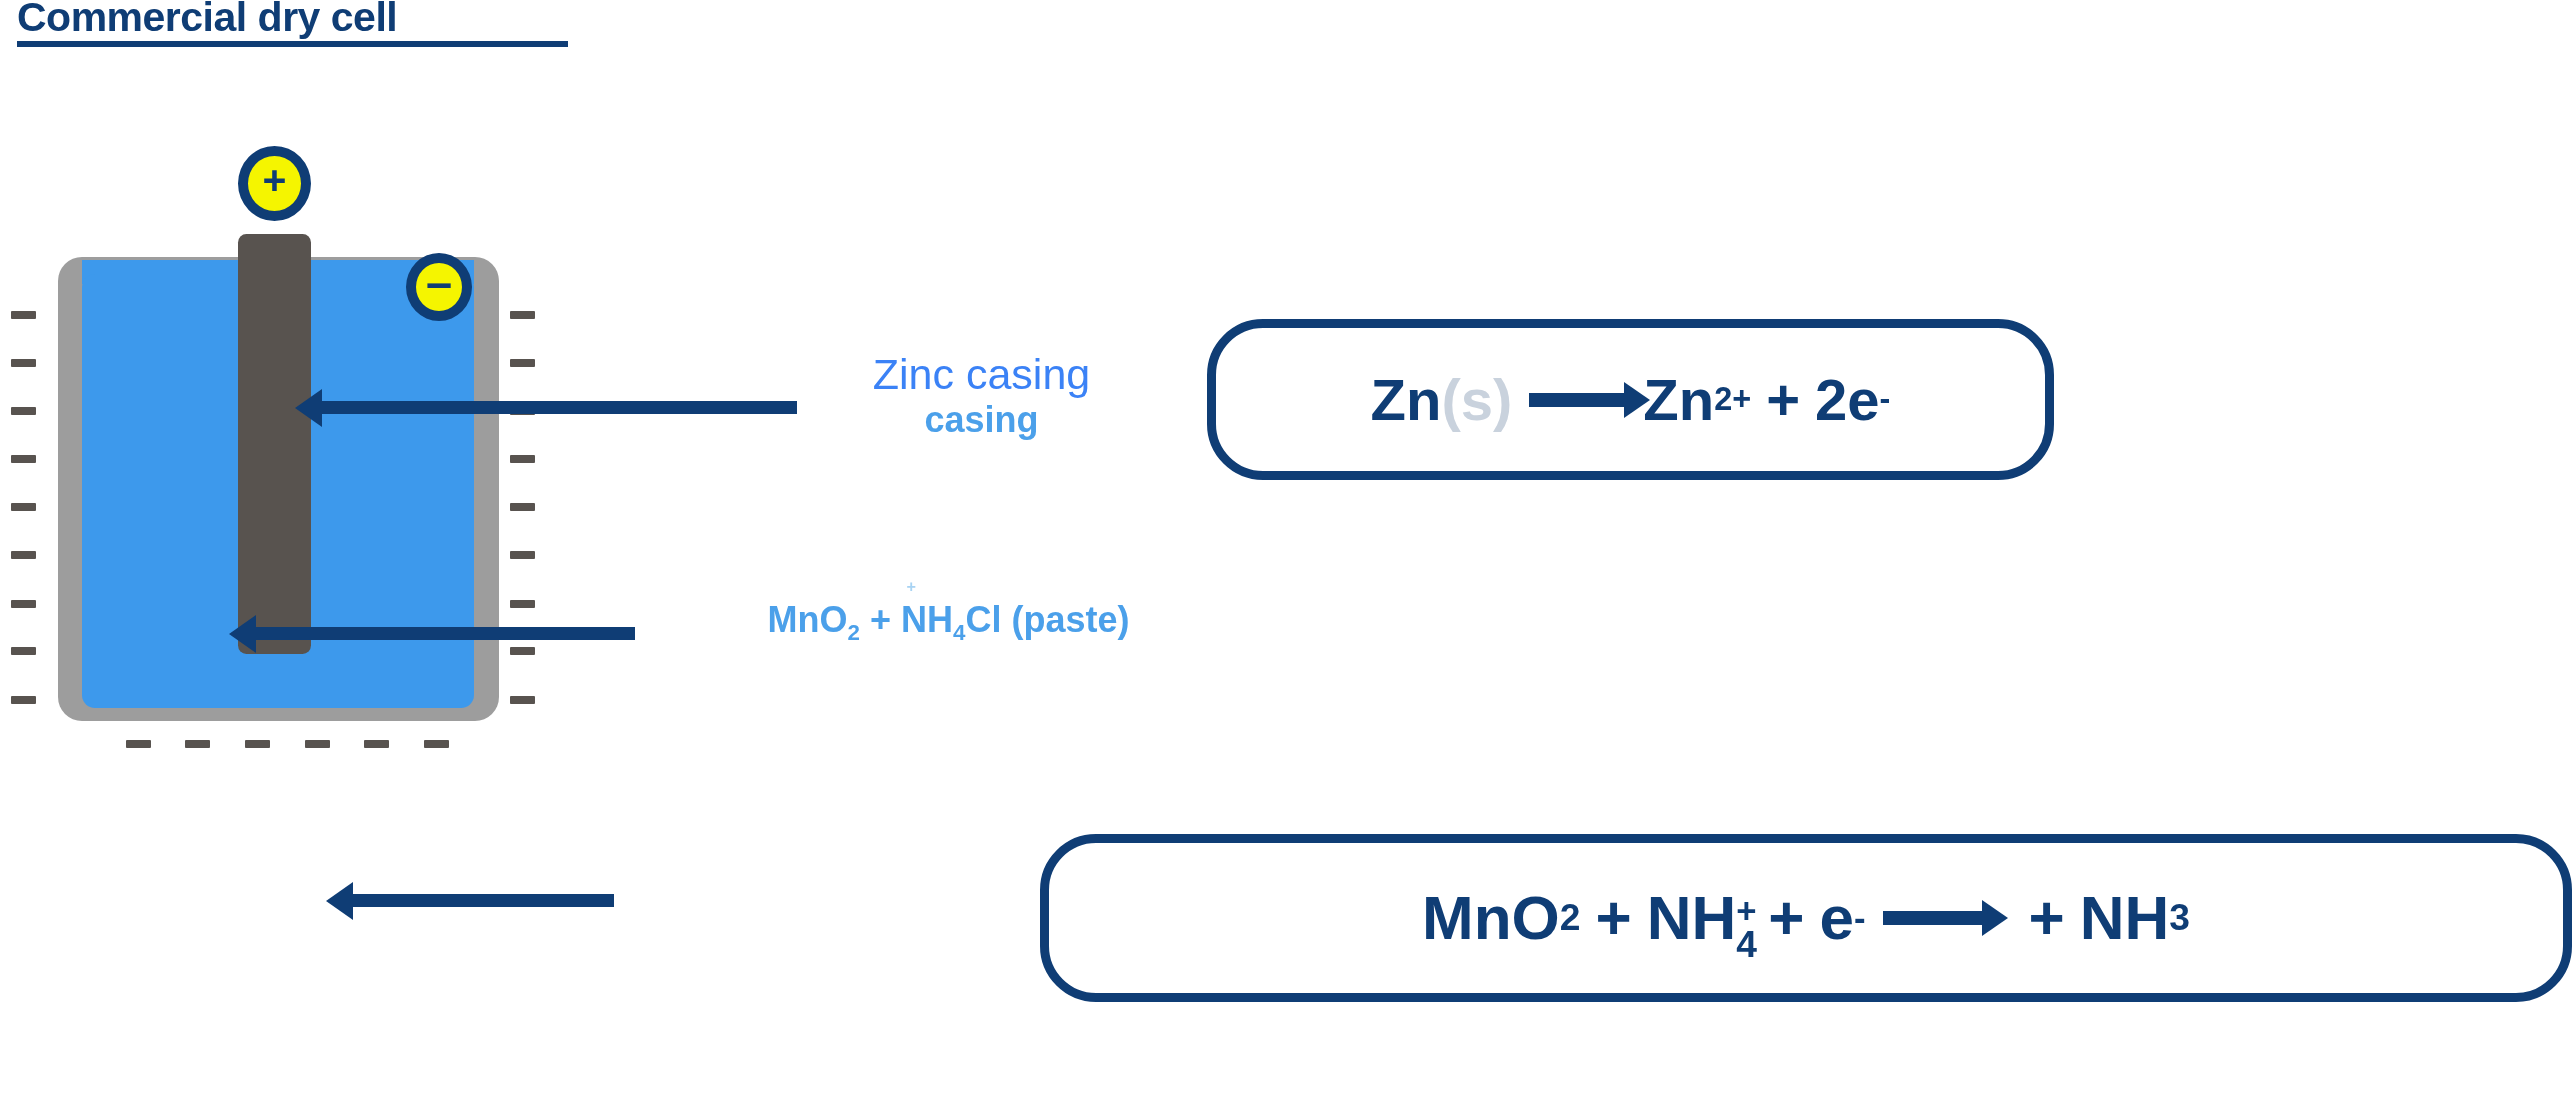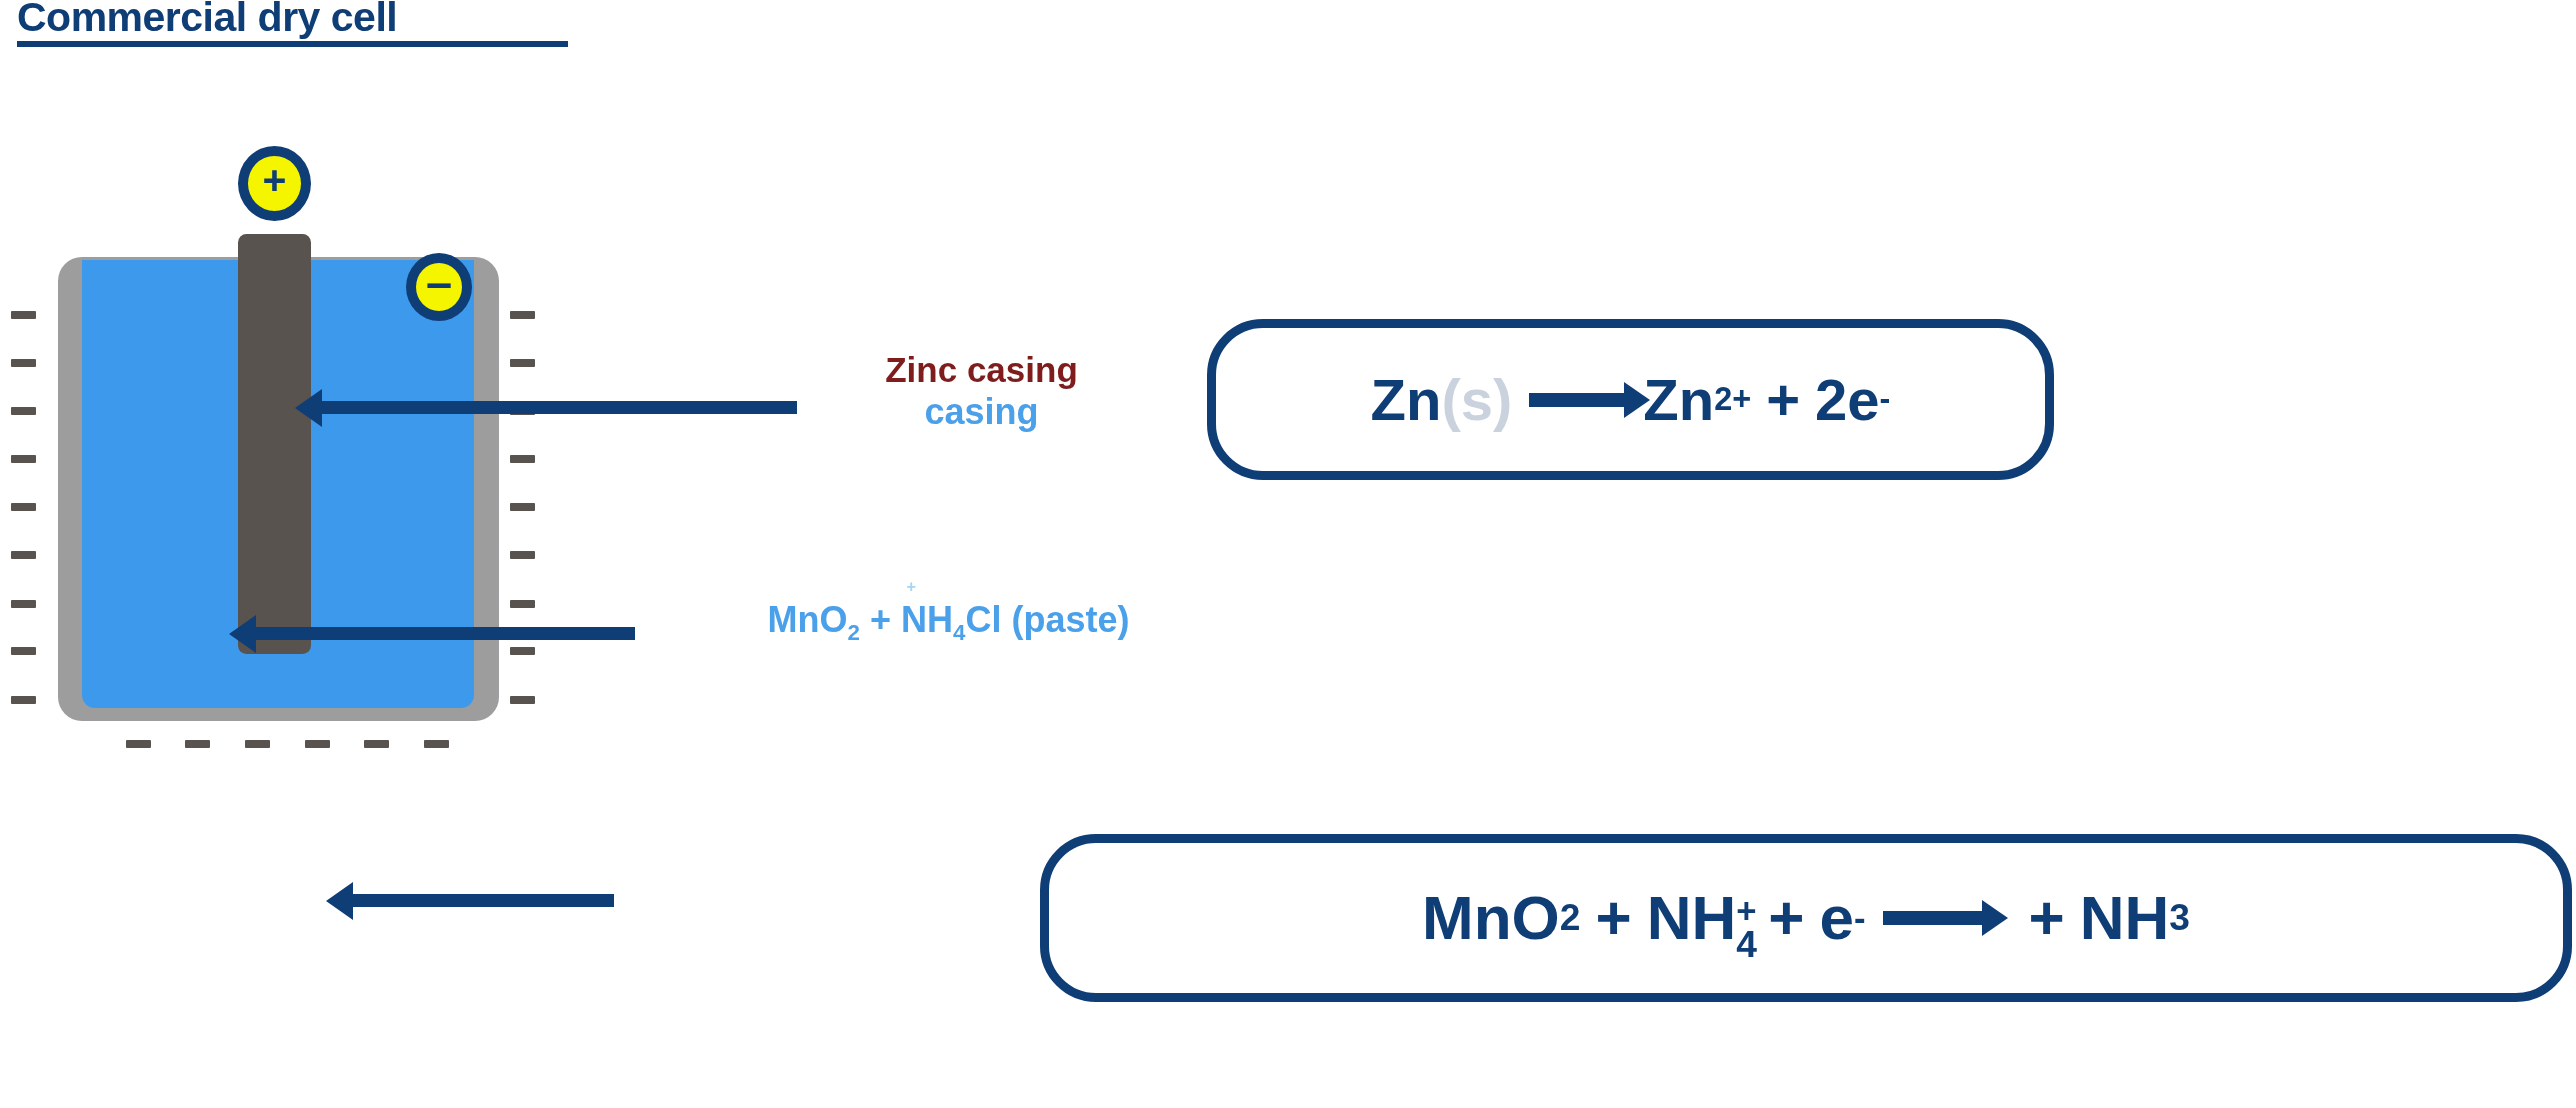--- a/index.html
+++ b/index.html
@@ -151,23 +151,23 @@
   }
 
   
   .label-block {
     position: absolute;
     text-align: center;
     white-space: nowrap;
   }
   .label-main {
     display: block;
-    font-size: 35px;
-    font-weight: 700;
-    color: #7f1d1d;
+    font-size: 43px;
+    font-weight: 400;
+    color: #3b82f6;
     line-height: 1.08;
   }
   .label-sub {
     display: block;
     font-size: 36px;
     font-weight: 700;
     color: #4ba0ea;
     line-height: 1.15;
     margin-top: 1.9px;
   }

